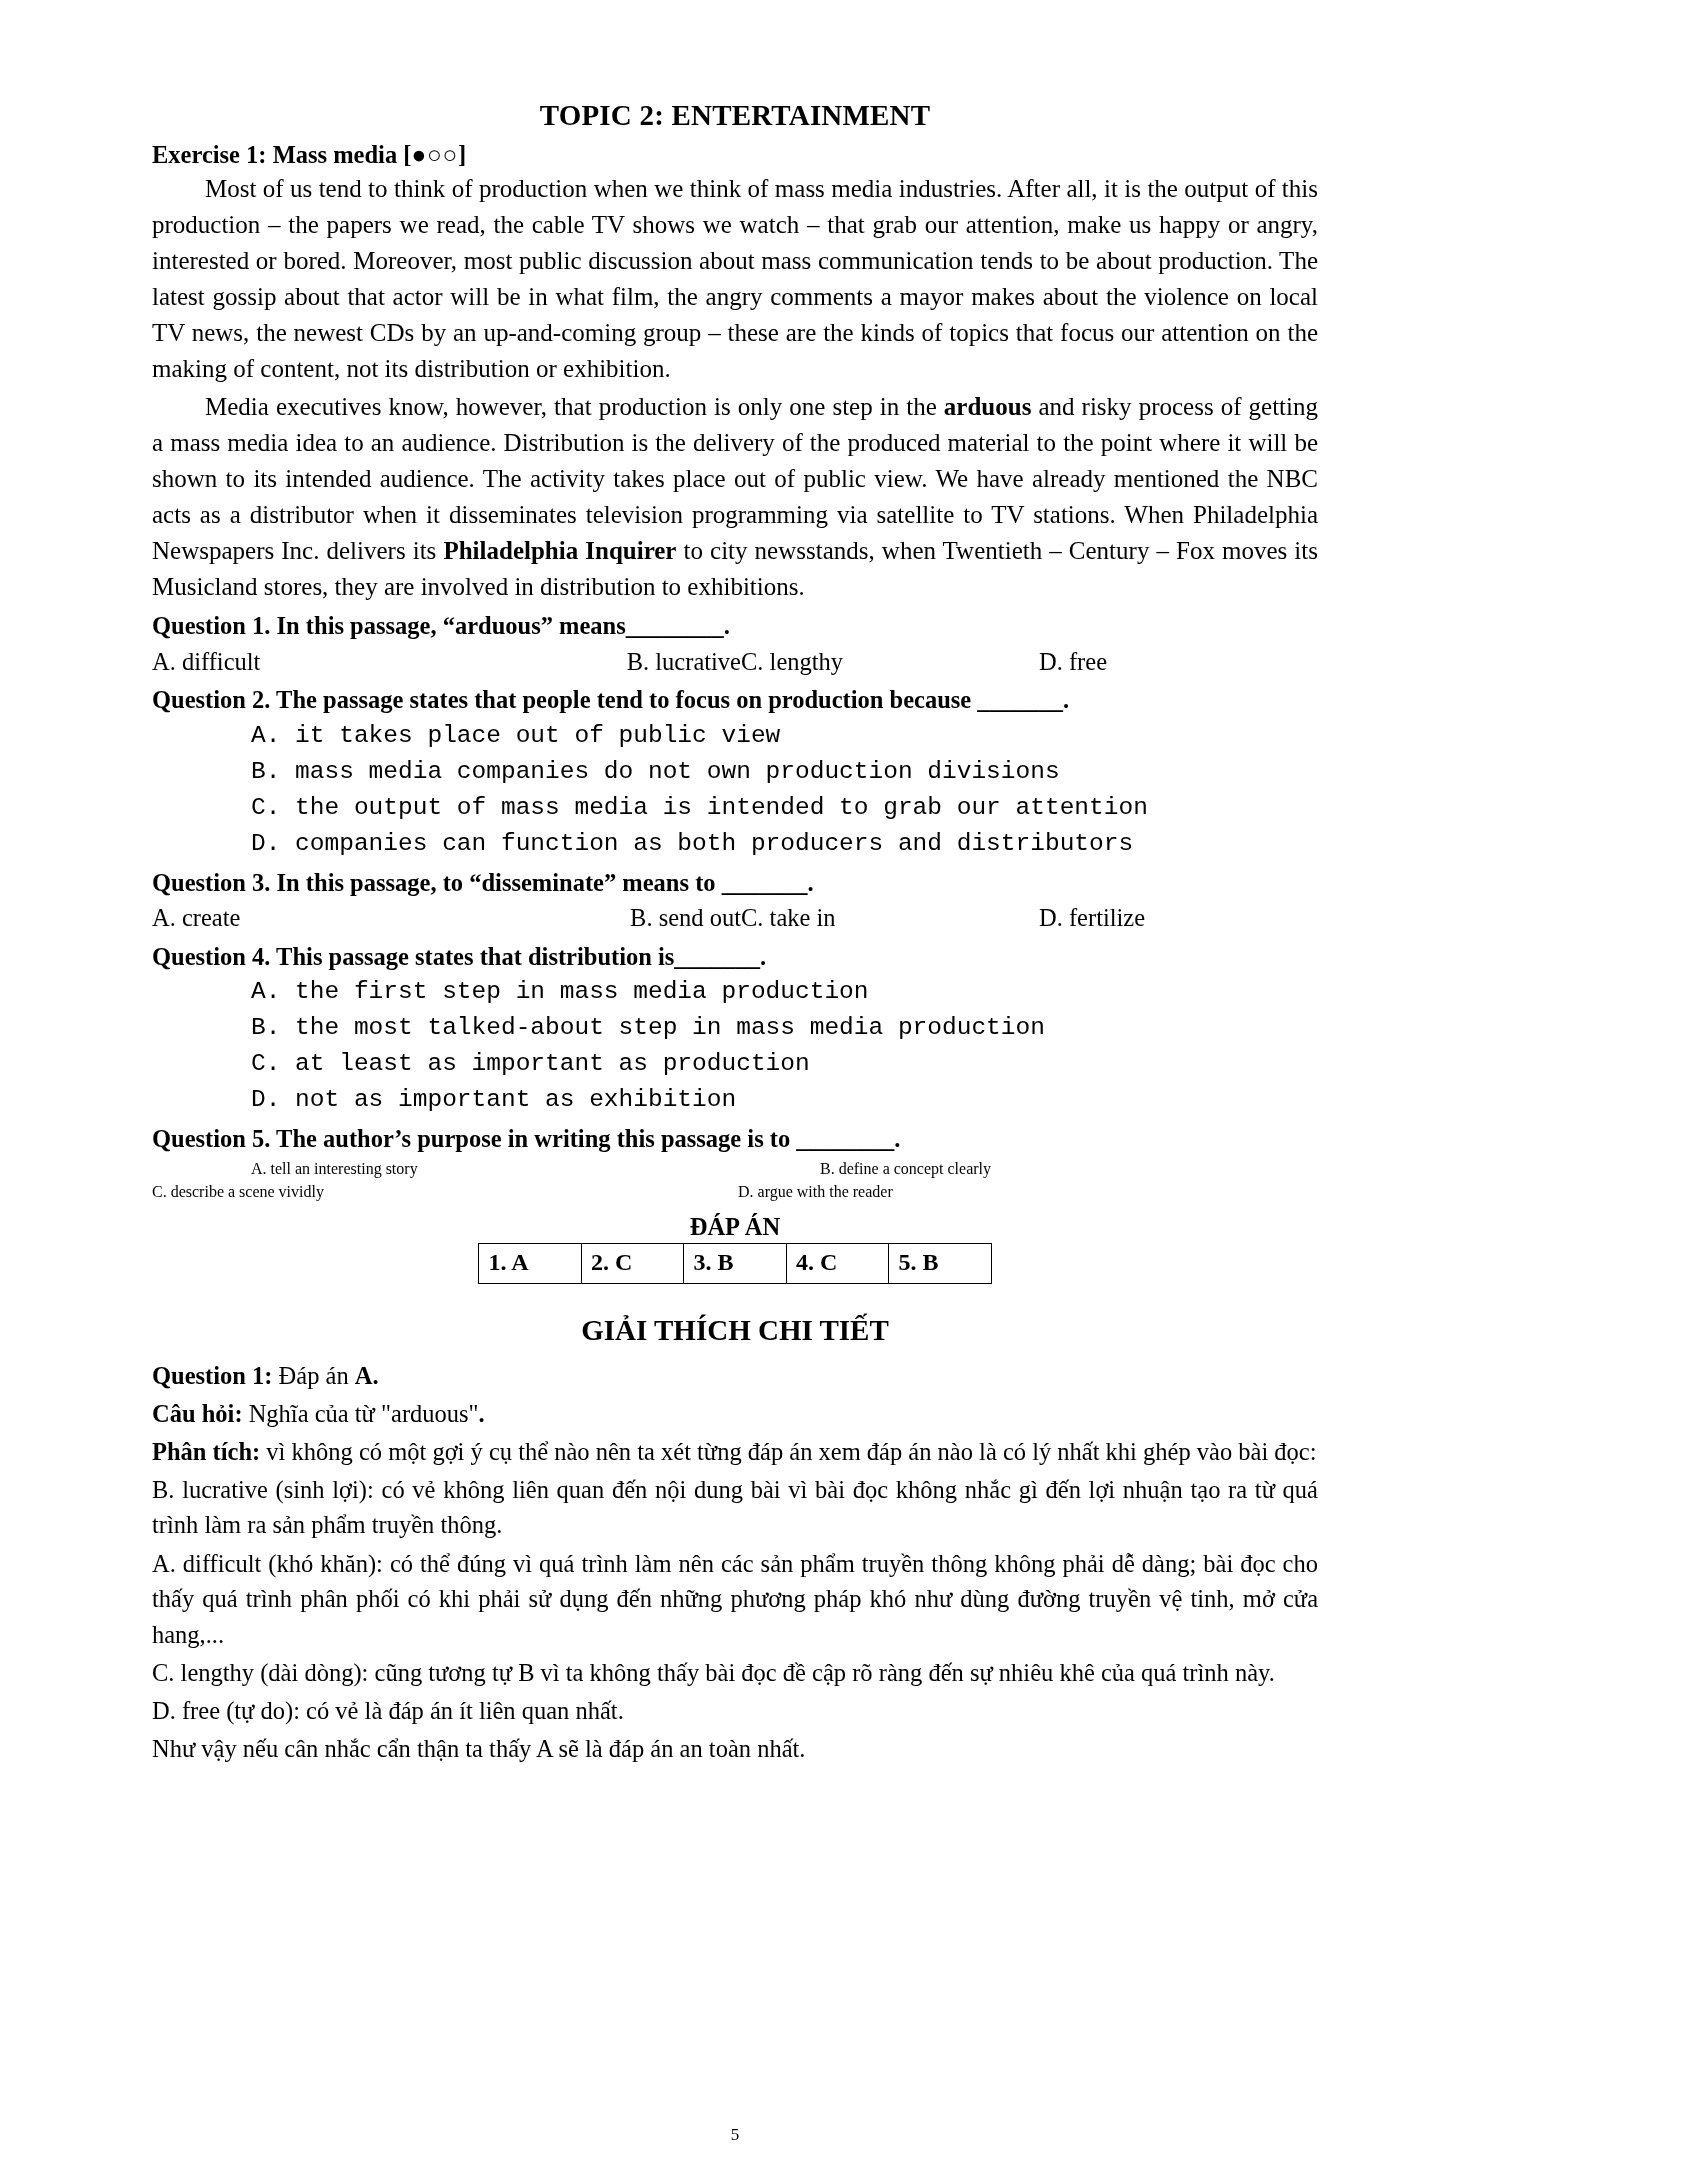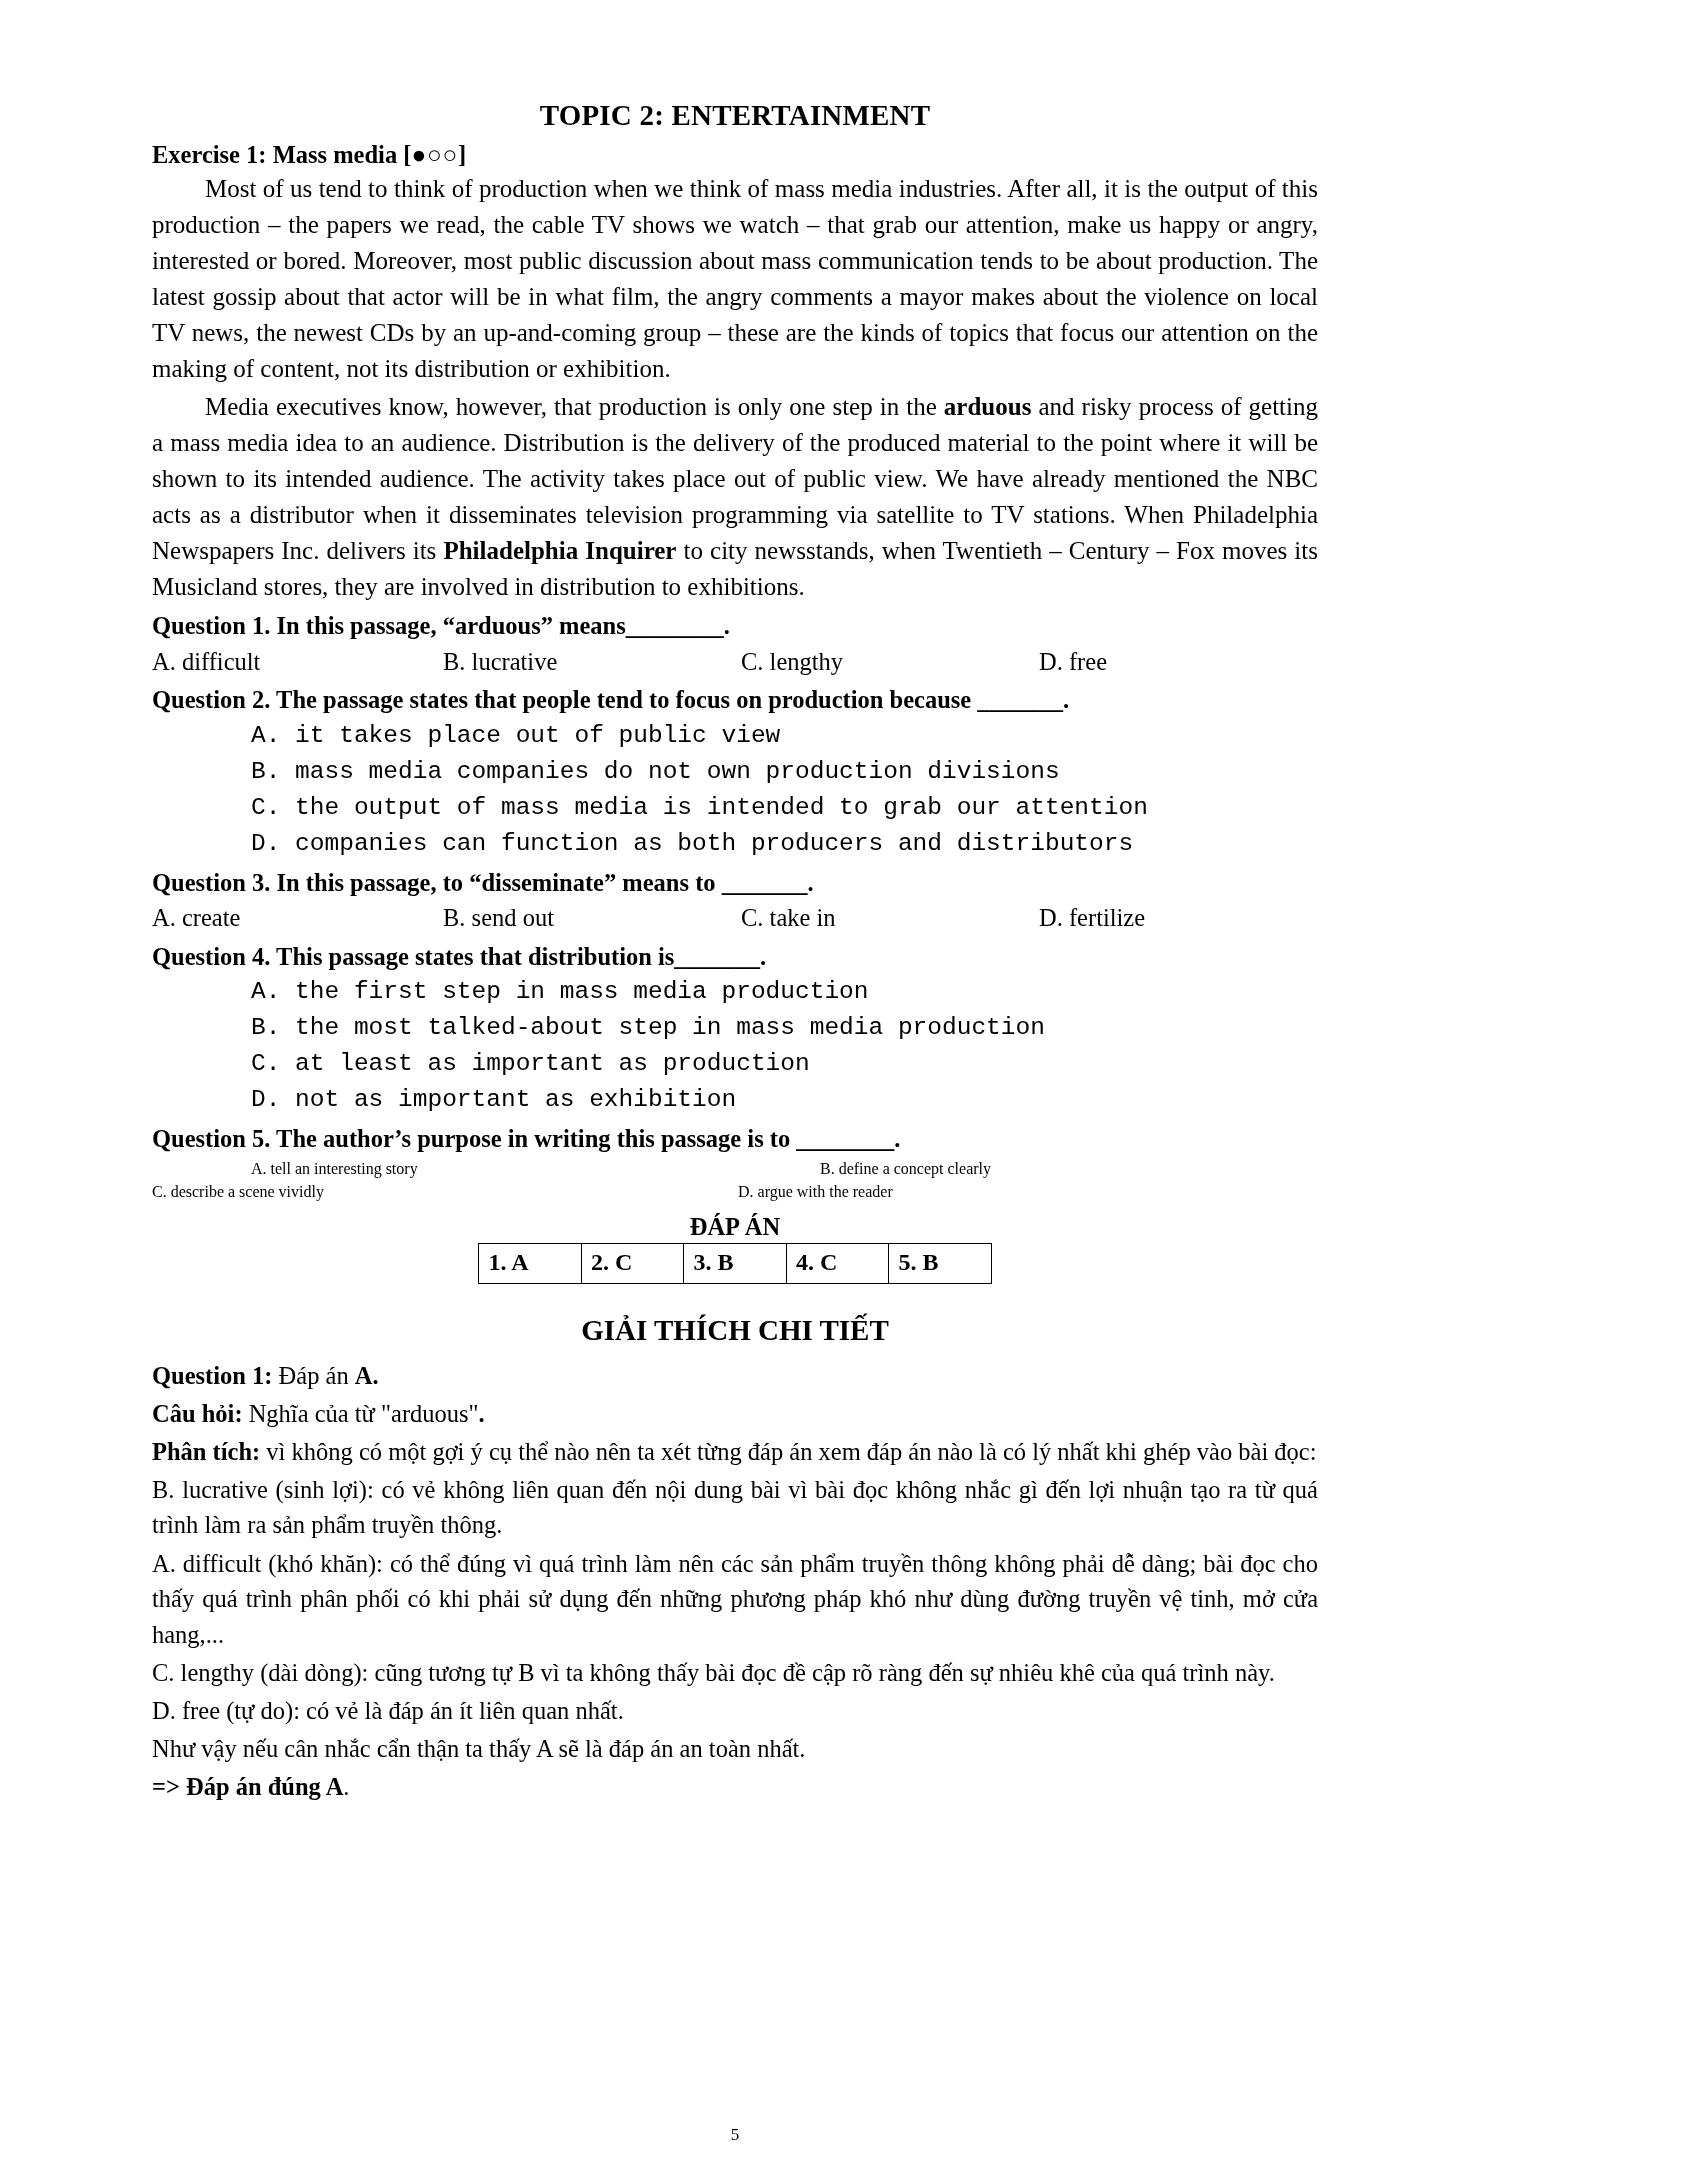--- a/index.html
+++ b/index.html
@@ -52,21 +52,21 @@
     line-height: 1.4;
   }
   .opts-row {
     font-size: 24.5px;
     line-height: 1.4;
     display: flex;
     margin: 0 0 1.3px 0;
   }
   .opts-row .opt { display: inline-block; }
   .opts-row .opt:nth-child(1) { width: 291px; }
-  .opts-row .opt:nth-child(2) { width: 298px; }
+  .opts-row .opt:nth-child(2) { width: 298px; text-align: right; }
   .opts-row .opt:nth-child(3) { width: 298px; }
   .opt-list {
     font-size: 24.5px;
     line-height: 1.42;
     margin: 0 0 1.3px 0;
     padding-left: 99px;
   }
   .opt-list div { margin-bottom: 1.3px; font-family: Liberation Mono, monospace; }
   .opts-two {
     font-size: 16px;
@@ -193,17 +193,16 @@
 
   <p class="ex"><b>Câu hỏi:</b><span> Nghĩa của từ "arduous"</span><b>.</b></p>
 
   <p class="ex"><b>Phân tích:</b><span> vì không có một gợi ý cụ thể nào nên ta xét từng đáp án xem đáp án nào là có lý nhất khi ghép vào bài đọc:</span></p>
 
   <p class="ex">B. lucrative (sinh lợi): có vẻ không liên quan đến nội dung bài vì bài đọc không nhắc gì đến lợi nhuận tạo ra từ quá trình làm ra sản phẩm truyền thông.</p>
   <p class="ex">A. difficult (khó khăn): có thể đúng vì quá trình làm nên các sản phẩm truyền thông không phải dễ dàng; bài đọc cho thấy quá trình phân phối có khi phải sử dụng đến những phương pháp khó như dùng đường truyền vệ tinh, mở cửa hang,...</p>
   <p class="ex">C. lengthy (dài dòng): cũng tương tự B vì ta không thấy bài đọc đề cập rõ ràng đến sự nhiêu khê của quá trình này.</p>
   <p class="ex">D. free (tự do): có vẻ là đáp án ít liên quan nhất.</p>
   <p class="ex">Như vậy nếu cân nhắc cẩn thận ta thấy A sẽ là đáp án an toàn nhất.</p>
-  <p class="ex"><b>=&gt; Đáp án đúng A</b><span>.</span></p>
 
   <div class="page-number">5</div>
 </div>
 
 
 </body></html>

